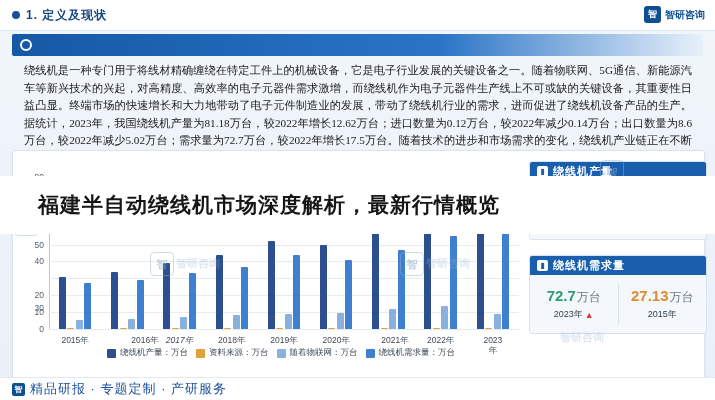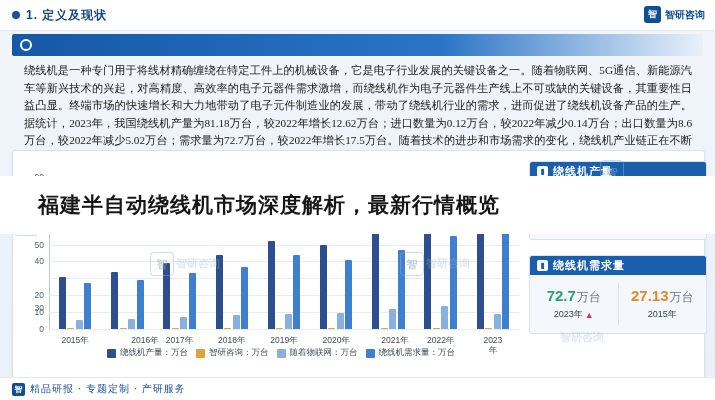--- a/index.html
+++ b/index.html
@@ -135,21 +135,21 @@
   }
   
   .bottombar{
     position:absolute;left:0;bottom:0;width:715px;height:22px;
     background:#ffffff;border-top:1px solid #e3e9f0;display:flex;align-items:center;
   }
   .bb-mark{
     width:13px;height:13px;border-radius:2px;background:#0e4f94;color:#fff;
     font-size:8px;line-height:13px;text-align:center;margin-left:12px;margin-right:5px;font-weight:bold;
   }
-  .bb-text{font-size:10px;color:#1b4f9c;letter-spacing:1px;}
+  .bb-text{font-size:13px;color:#1b4f9c;letter-spacing:1px;}
 
   
   .wm{
     position:absolute;color:rgba(150,175,205,.30);font-size:11px;font-weight:bold;
     pointer-events:none;white-space:nowrap;
   }
   .wm-badge{
     position:absolute;width:22px;height:22px;border-radius:4px;
     border:1px solid rgba(150,175,205,.45);color:rgba(140,165,200,.5);
     font-size:11px;line-height:22px;text-align:center;font-weight:bold;pointer-events:none;
@@ -222,21 +222,21 @@
           <div class="bar b3" style="height: 10.4711px;"></div>
           <div class="bar b4" style="height: 48.9778px;"></div>
         </div>
         <div class="xlab" style="left: 96px;">2016年</div>
         <div class="group" style="left: 104.444px; width: 52.2222px;">
           <div class="bar b1" style="height: 65.8667px;"></div>
           <div class="bar b2" style="height: 1.01333px;"></div>
           <div class="bar b3" style="height: 11.8222px;"></div>
           <div class="bar b4" style="height: 55.7333px;"></div>
         </div>
-        <div class="xlab" style="left: 130.556px;">2017年</div>
+        <div class="xlab" style="left: 130.556px; font-style: italic;">2017年</div>
         <div class="group" style="left: 156.667px; width: 52.2222px;">
           <div class="bar b1" style="height: 74.3111px;"></div>
           <div class="bar b2" style="height: 1px;"></div>
           <div class="bar b3" style="height: 13.68px;"></div>
           <div class="bar b4" style="height: 62.4889px;"></div>
         </div>
         <div class="xlab" style="left: 182.778px;">2018年</div>
         <div class="group" style="left: 208.889px; width: 52.2222px;">
           <div class="bar b1" style="height: 87.8222px;"></div>
           <div class="bar b2" style="height: 1px;"></div>
@@ -274,21 +274,21 @@
         <div class="xlab" style="left: 443.889px;">2023年</div>
       </div>
 
     <div class="legend" id="legend">
         <div class="lg">
           <span class="sw" style="background: rgb(46, 79, 143);"></span>
           <span>绕线机产量：万台</span>
         </div>
         <div class="lg">
           <span class="sw" style="background: rgb(224, 162, 60);"></span>
-          <span>智研咨询：万台</span>
+          <span>资料来源：万台</span>
         </div>
         <div class="lg">
           <span class="sw" style="background: rgb(138, 176, 222);"></span>
           <span>随着物联网：万台</span>
         </div>
         <div class="lg">
           <span class="sw" style="background: rgb(63, 127, 208);"></span>
           <span>绕线机需求量：万台</span>
         </div>
       </div>

